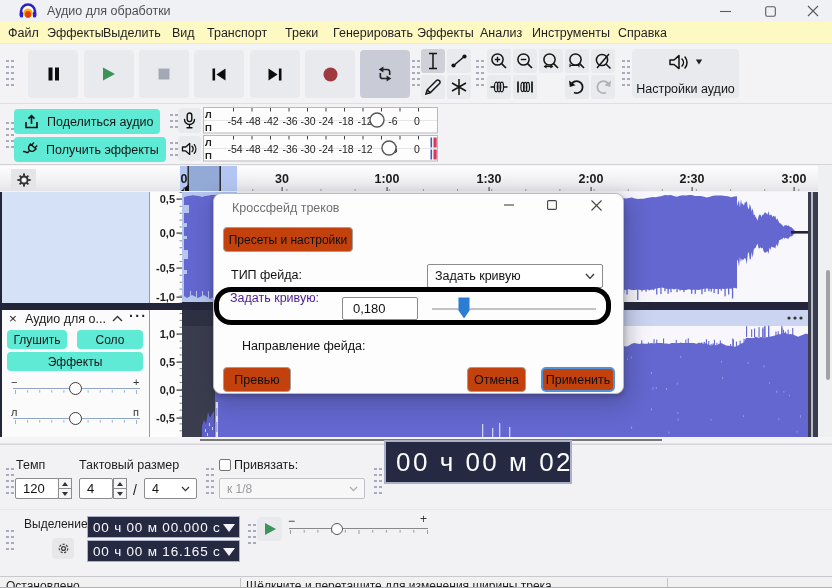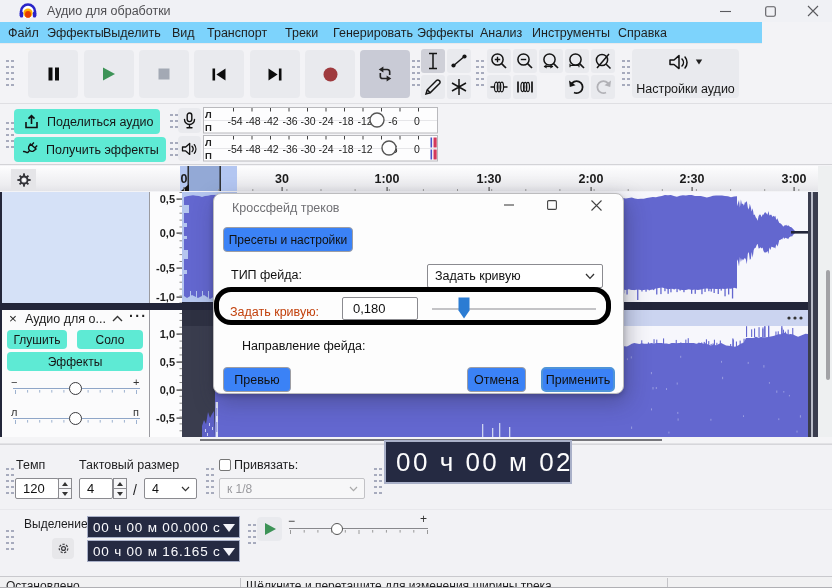--- a/index.html
+++ b/index.html
@@ -1,20 +1,20 @@
 <!DOCTYPE html>
 <html><head><meta charset="utf-8"><style>
 html,body{margin:0;padding:0}
 #win{position:relative;width:832px;height:588px;font-family:"Liberation Sans",sans-serif;
 background:#f3f3f6;overflow:hidden;-webkit-font-smoothing:antialiased}
 #win *{box-sizing:border-box}
 .abs{position:absolute}
 .titlebar{left:0;top:0;width:832px;height:22px;background:#f0f1f5}
 .ttext{left:47px;top:4px;font-size:12.5px;color:#4e4e52}
-.menubar{left:0;top:22px;width:762px;height:22px;background:#7dd3fc;border-bottom:1px solid #e9e9ec}
+.menubar{left:0;top:22px;width:832px;height:22px;background:#fef9c3;border-bottom:1px solid #e9e9ec}
 .menubar span{position:absolute;top:4px;font-size:12.5px;color:#1f1f1f}
 .tb1{left:0;top:44px;width:832px;height:60px;background:#f3f3f6;border-bottom:1px solid #dfdfe3}
 .tb2{left:0;top:104px;width:832px;height:61px;background:#f3f3f6;border-bottom:1px solid #d3d3d7}
 .rulerrow{left:0;top:166px;width:832px;height:25px;border-bottom:1px solid #77777c;background:#ececef}
 .bigbtn{border-radius:4px;background:#e9eaee;display:flex;align-items:center;justify-content:center}
 .grip{width:9px;background-image:radial-gradient(circle,#a7abbd 1.25px,rgba(0,0,0,0) 1.35px);
 background-size:5px 6px;background-position:0 0}
 .toolbtn{width:24px;height:24px;border-radius:3px;background:#e9eaee;display:flex;align-items:center;justify-content:center}
 .tsel{background:#cfd0d8}
 .textbtn{border-radius:4px;background:#5eead4;display:flex;align-items:center;font-size:12.5px;color:#161616}
@@ -37,21 +37,21 @@
 .spin{position:absolute;width:14px;display:flex;flex-direction:column}
 .spin div{flex:1;background:#f6f6f8;border:1px solid #8b8b90;display:flex;align-items:center;justify-content:center}
 .spin div+div{border-top:none}
 .ddl{position:absolute;background:#fff;border:1px solid #8b8b90;border-radius:2px;font-size:12.5px;
 color:#111;display:flex;align-items:center;padding-left:7px}
 .navy{position:absolute;background:#252a42;border:1px solid #a9b0c8;color:#fff;display:flex;align-items:center;white-space:nowrap;overflow:hidden}
 .timebig{font-size:26px;letter-spacing:2.5px;color:#fcfcfd}
 .timesmall{font-size:13.5px;letter-spacing:0.8px;color:#fafafd}
 .dlg{left:213px;top:193px;width:411px;height:201px;background:#fdfdfd;border:1px solid #bcbcbe;
 border-radius:8px;box-shadow:3px 8px 22px rgba(40,40,60,.35),0 2px 5px rgba(0,0,0,.2)}
-.dlg .btn{position:absolute;background:#3b82f6;border:1px solid #9e9ea3;border-radius:4px;
+.dlg .btn{position:absolute;background:#c2410c;border:1px solid #9e9ea3;border-radius:4px;
 font-size:12.5px;color:#111;display:flex;align-items:center;justify-content:center;white-space:nowrap}
 .hilite{left:214px;top:287px;width:397px;height:38px;border:5px solid #000;border-radius:17px;z-index:30}
 .tri-dn{width:0;height:0;border-left:4.5px solid transparent;border-right:4.5px solid transparent;border-top:6px solid #111}
 .winctl{position:absolute;top:0;height:22px;display:flex;align-items:center;justify-content:center}
 </style></head><body>
 <div id="win">
 
 <div class="abs titlebar"></div>
 <svg class="abs" style="left:19px;top:2px" width="18" height="18" viewBox="0 0 18 18">
  <ellipse cx="9" cy="10" rx="7.2" ry="6.3" fill="#fff"></ellipse>
@@ -903,21 +903,21 @@
         <svg width="11" height="11">
           <path d="M0.5 0.5 L10.5 10.5 M10.5 0.5 L0.5 10.5" stroke="#444" stroke-width="1.1"></path>
         </svg>
       </div>
  <div class="btn" style="left:9px;top:33px;width:130px;height:25px;font-size:12px">Пресеты и настройки</div>
  <div style="position:absolute;left:17px;top:74px;font-size:12.5px;color:#111">ТИП фейда:</div>
  <div class="ddl" style="left:213px;top:70px;width:176px;height:24px">Задать кривую
    <svg style="position:absolute;right:7px;top:8px" width="10" height="7">
           <path d="M1 1 L5 5.4 L9 1" fill="none" stroke="#333" stroke-width="1.3"></path>
         </svg></div>
- <div style="position:absolute;left:16px;top:111px;font-size:12.5px;color:#c2410c">Задать кривую:</div>
+ <div style="position:absolute;left:16px;top:97px;font-size:12.5px;color:#4c1d95">Задать кривую:</div>
  <div class="inp" style="left:128px;top:103px;width:76px;height:23px;padding-left:10px">0,180</div>
  <div style="position:absolute;left:218px;top:113.5px;width:164px;height:2px;background:#c3c3c6"></div>
  <svg style="position:absolute;left:244px;top:103px" width="12" height="22" viewBox="0 0 12 22">
    <path d="M0.5 0.5 h11 v13 L6 21.5 L0.5 13.5 z" fill="#2b7cd3"></path>
       </svg>
  <div style="position:absolute;left:28px;top:145px;font-size:12.5px;color:#111">Направление фейда:</div>
  <div class="btn" style="left:9px;top:173px;width:68px;height:25px">Превью</div>
  <div class="btn" style="left:253px;top:173px;width:59px;height:25px">Отмена</div>
  <div class="btn" style="left:327px;top:173px;width:74px;height:25px;border:2px solid #4f94d8;border-radius:5px">Применить</div>
 </div>

